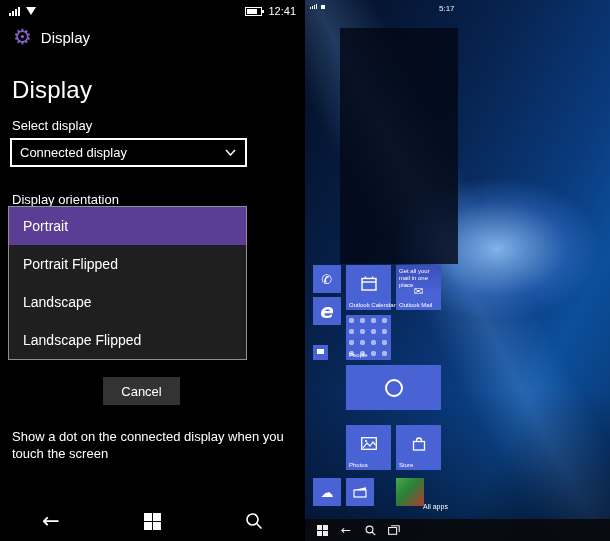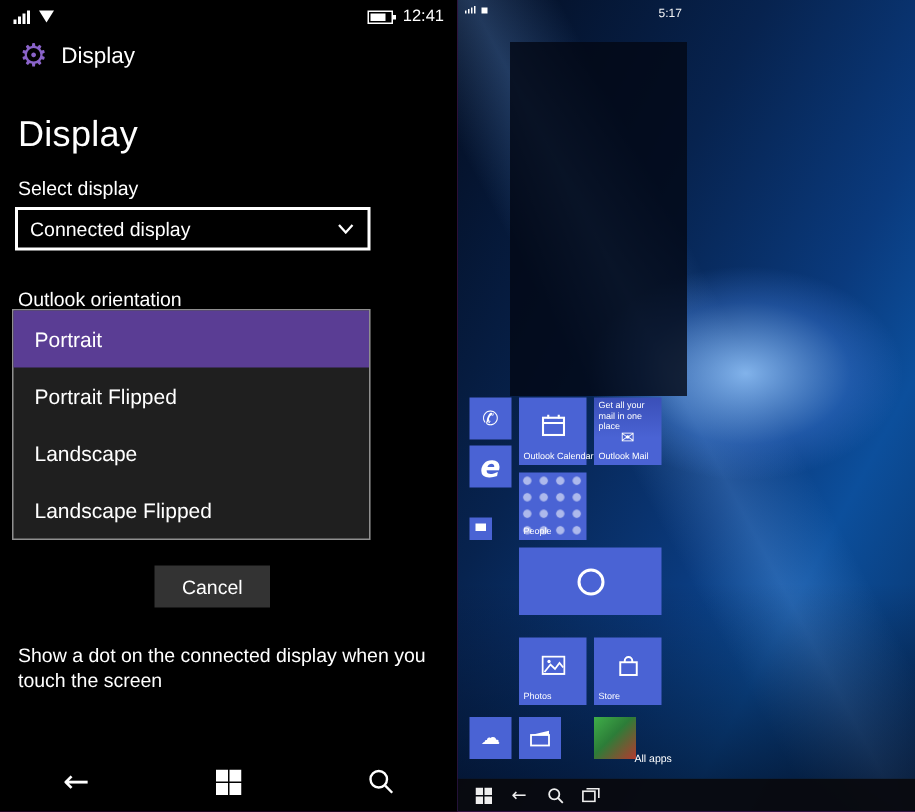--- a/index.html
+++ b/index.html
@@ -57,21 +57,21 @@
   .toggle { position:relative; width:44px; height:20px; background:#fff; border-radius:10px; cursor:pointer; }
   .toggle-knob { position:absolute; left:4px; top:4px; width:12px; height:12px; border-radius:50%; background:#000; }
   .toggle-label { font-size:13px; }
 
   .navbar { position:absolute; left:0; bottom:0; width:305px; height:40px; background:#000;
     display:flex; align-items:center; }
   .nav-slot { flex:1; display:flex; justify-content:center; align-items:center; cursor:pointer; }
   .back-glyph { font-family:"DejaVu Sans",sans-serif; font-size:21px; color:#fff; line-height:1; }
 
   
-  .right-pane { position:absolute; left:305px; top:0; width:305px; height:541px; overflow:hidden; background:#701a75; }
+  .right-pane { position:absolute; left:305px; top:0; width:305px; height:541px; overflow:hidden; background:#ec4899; }
   .wallpaper { position:absolute; inset:0;
     background:
       radial-gradient(ellipse 140px 95px at 63% 46%, rgba(150,200,255,.85), rgba(70,130,225,.35) 50%, rgba(20,60,140,0) 75%),
       linear-gradient(62deg, rgba(0,0,0,0) 40%, rgba(120,180,255,.25) 50%, rgba(0,0,0,0) 60%),
       linear-gradient(118deg, #040d20 0%, #07234f 35%, #0a3a7d 60%, #0c4f9c 74%, #072f63 100%);
   }
   .wall-shadow { position:absolute; left:35px; top:28px; width:118px; height:236px; background:rgba(3,8,20,.8); }
   .wall-bottom { position:absolute; left:0; bottom:22px; width:100%; height:130px;
     background:linear-gradient(180deg, rgba(0,4,16,0), rgba(0,4,16,.55)); }
 
@@ -152,21 +152,21 @@
 
     <div class="field-label select-label">Select display</div>
 
     <div class="combo">
       <span>Connected display</span>
       <svg width="11" height="7" viewBox="0 0 11 7">
         <polyline points="1,1 5.5,6 10,1" fill="none" stroke="#fff" stroke-width="1.5"></polyline>
       </svg>
     </div>
 
-    <div class="field-label orient-label">Outlook orientation</div>
+    <div class="field-label orient-label">Display orientation</div>
 
     <div class="flyout">
       <div class="flyout-item selected">Portrait</div>
       <div class="flyout-item">Portrait Flipped</div>
       <div class="flyout-item">Landscape</div>
       <div class="flyout-item">Landscape Flipped</div>
     </div>
 
     <div class="btn btn-cancel">Cancel</div>
 

